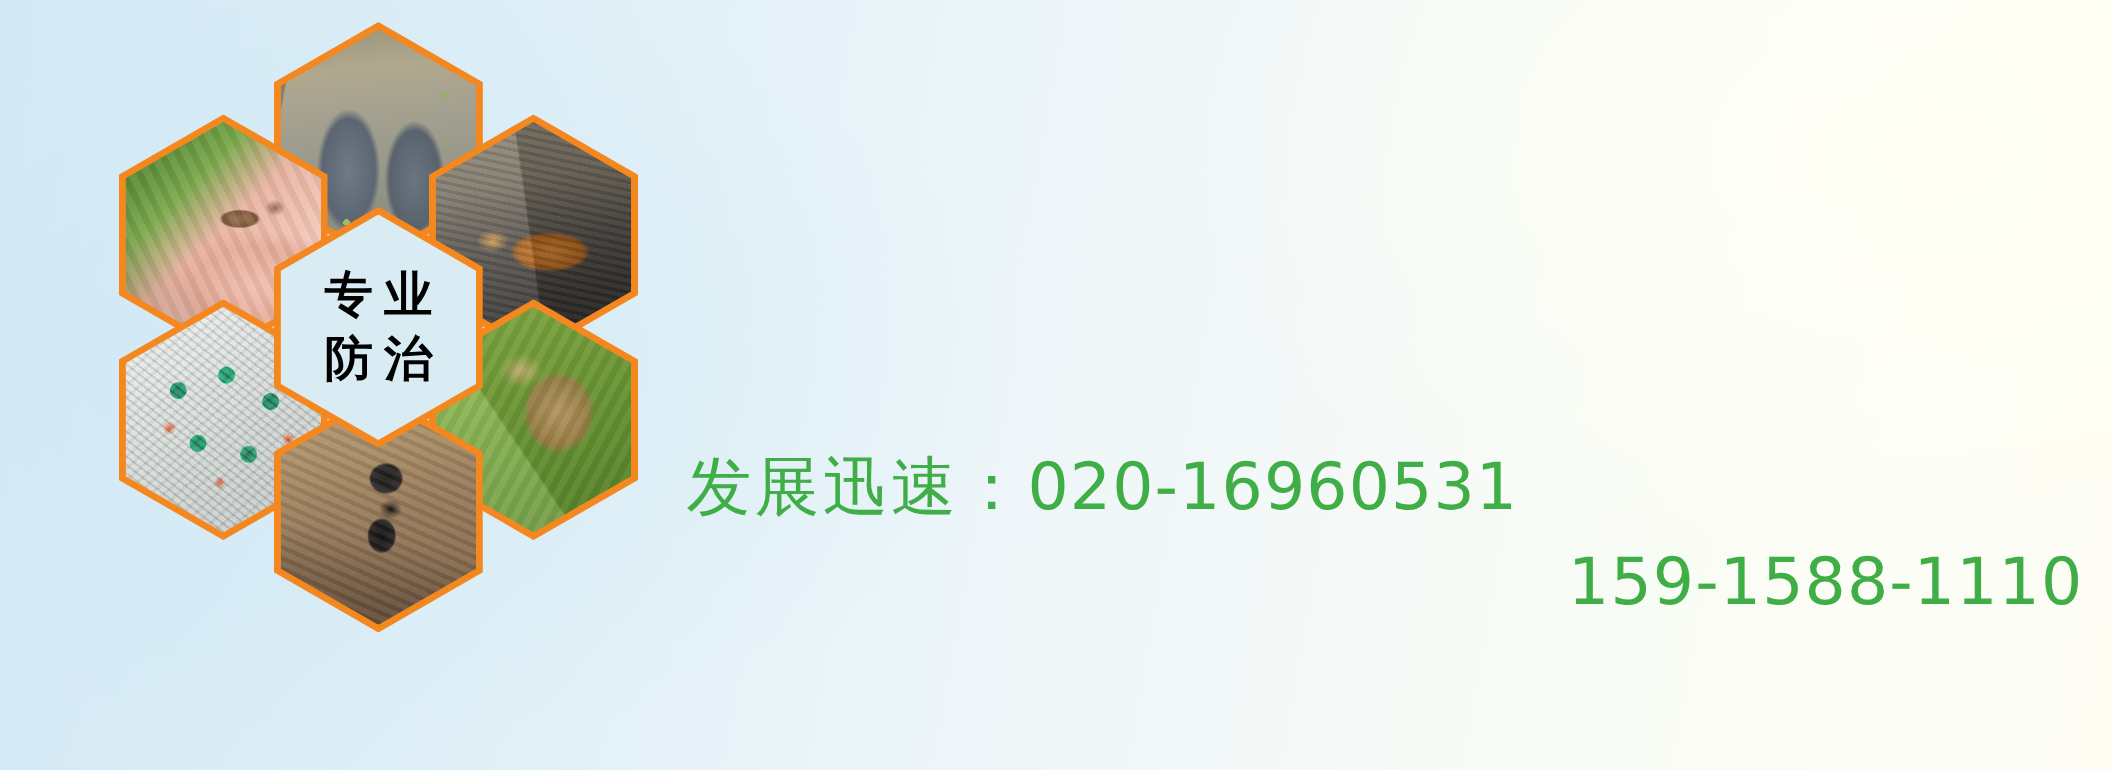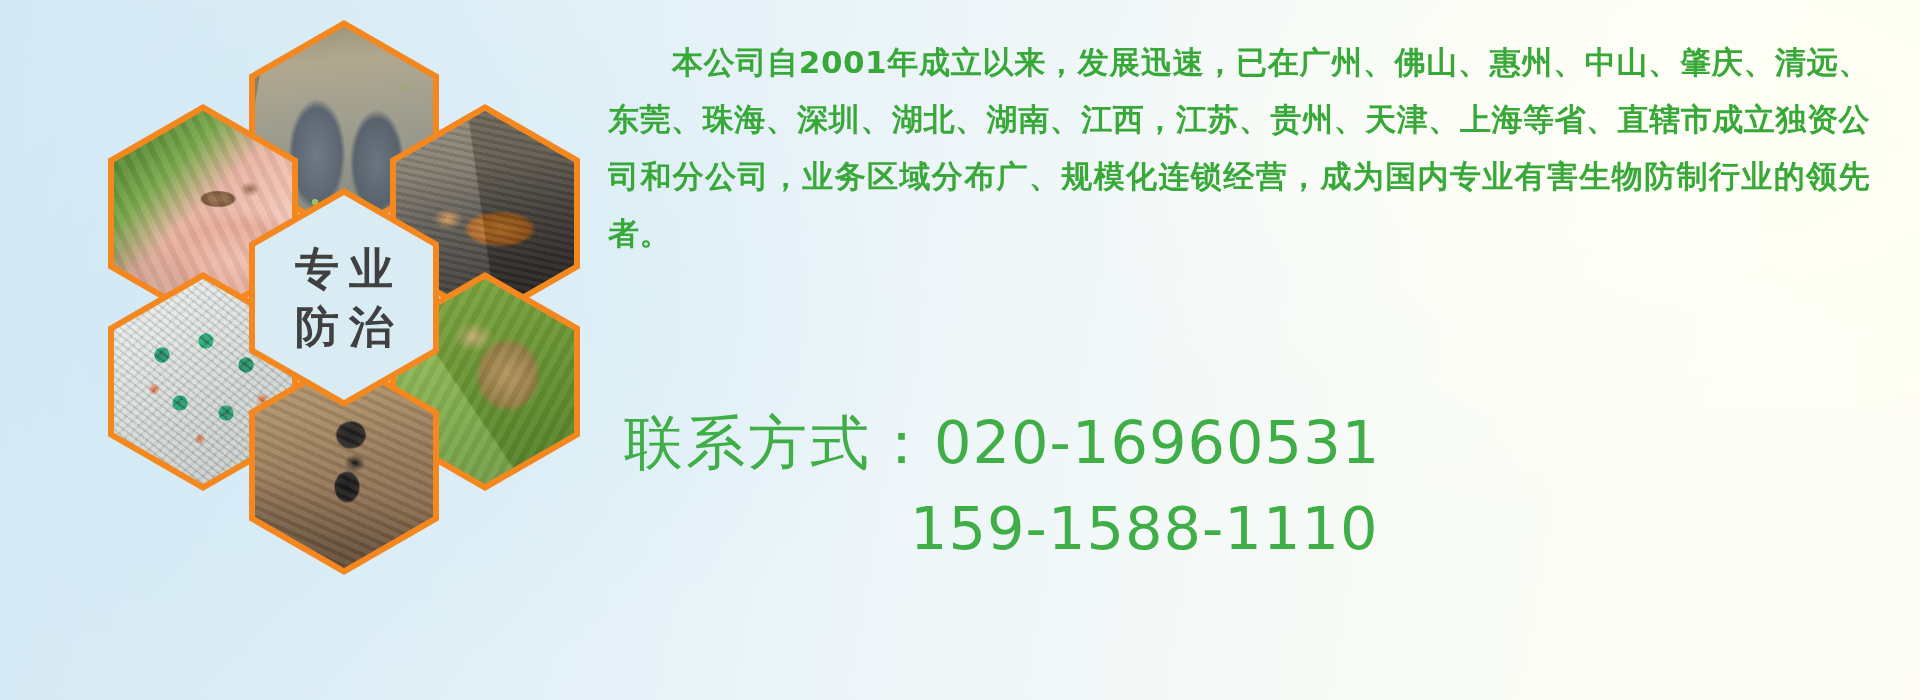--- a/index.html
+++ b/index.html
@@ -40,21 +40,21 @@
   .hex.h-upright  {left:304px;top:96px;}
   .hex.h-center   {left:163px;top:180px;}
   .hex.h-lowleft  {left:22px;top:264px;}
   .hex.h-lowright {left:304px;top:264px;}
   .hex.h-bottom   {left:163px;top:348px;}
 
   .hex.h-center .inner{background:#d9ecf3;}
   .center-label{
     position:absolute;inset:0;display:flex;flex-direction:column;
     align-items:center;justify-content:center;gap:14px;
-    color:#404040;font-weight:700;font-size:44px;letter-spacing:10px;
+    color:#000000;font-weight:700;font-size:44px;letter-spacing:10px;
     text-indent:10px;line-height:1;
     font-family:"DejaVu Sans","Liberation Sans",sans-serif;
   }
 
   
   .art.rats{
     background:
       radial-gradient(ellipse 40px 78px at 62px 128px,#6e7a86 0%,#5b6672 60%,rgba(91,102,114,0) 72%),
       radial-gradient(ellipse 38px 74px at 122px 136px,#6a767f 0%,#58636d 60%,rgba(88,99,109,0) 72%),
       linear-gradient(175deg,#9b9378 0%,#b0a88e 18%,#a7a290 34%,#9a9a8c 56%,#8e9084 78%,#86897c 100%);
@@ -148,21 +148,21 @@
     text-align:justify;text-justify:inter-character;
     margin:0;
   }
   .contact{
     position:absolute;left:624px;top:400px;width:1270px;z-index:4;
     color:#3fae46;
     font-family:"DejaVu Sans","Liberation Sans",sans-serif;
     font-weight:400;
   }
   .contact .line1{font-size:59px;line-height:86px;letter-spacing:2px;white-space:nowrap;}
-  .contact .line2{font-size:59px;line-height:86px;letter-spacing:2px;padding-left:286px;white-space:nowrap;}
+  .contact .line2{font-size:59px;line-height:86px;letter-spacing:2px;padding-left:286px;white-space:nowrap;text-align:right;}
   .contact .label{letter-spacing:3px;}
   .contact .num{font-family:"DejaVu Sans","Liberation Sans",sans-serif;letter-spacing:1px;}
 </style>
 </head>
 <body>
 
 <div id="banner">
 
   <div class="honeycomb">
 
@@ -205,26 +205,23 @@
     <div class="hex h-center">
       <div class="inner">
         <div class="center-label">
           <span>专业</span>
           <span>防治</span>
         </div>
       </div>
     </div>
   </div>
 
-  <div class="copy">
-    <p class="para">本公司自2001年成立以来，发展迅速，已在广州、佛山、惠州、中山、肇庆、清远、东莞、珠海、深圳、湖北、湖南、江西，江苏、贵州、天津、上海等省、直辖市成立独资公司和分公司，业务区域分布广、规模化连锁经营，成为国内专业有害生物防制行业的领先者。</p>
-  </div>
 
   <div class="contact">
     <div class="line1">
-      <span class="label">联系方式：</span><span class="num">020-16960531</span>
+      <span class="label">发展迅速：</span><span class="num">020-16960531</span>
     </div>
     <div class="line2">
       <span class="num">159-1588-1110</span>
     </div>
   </div>
 
 </div>
 
 </body></html>

